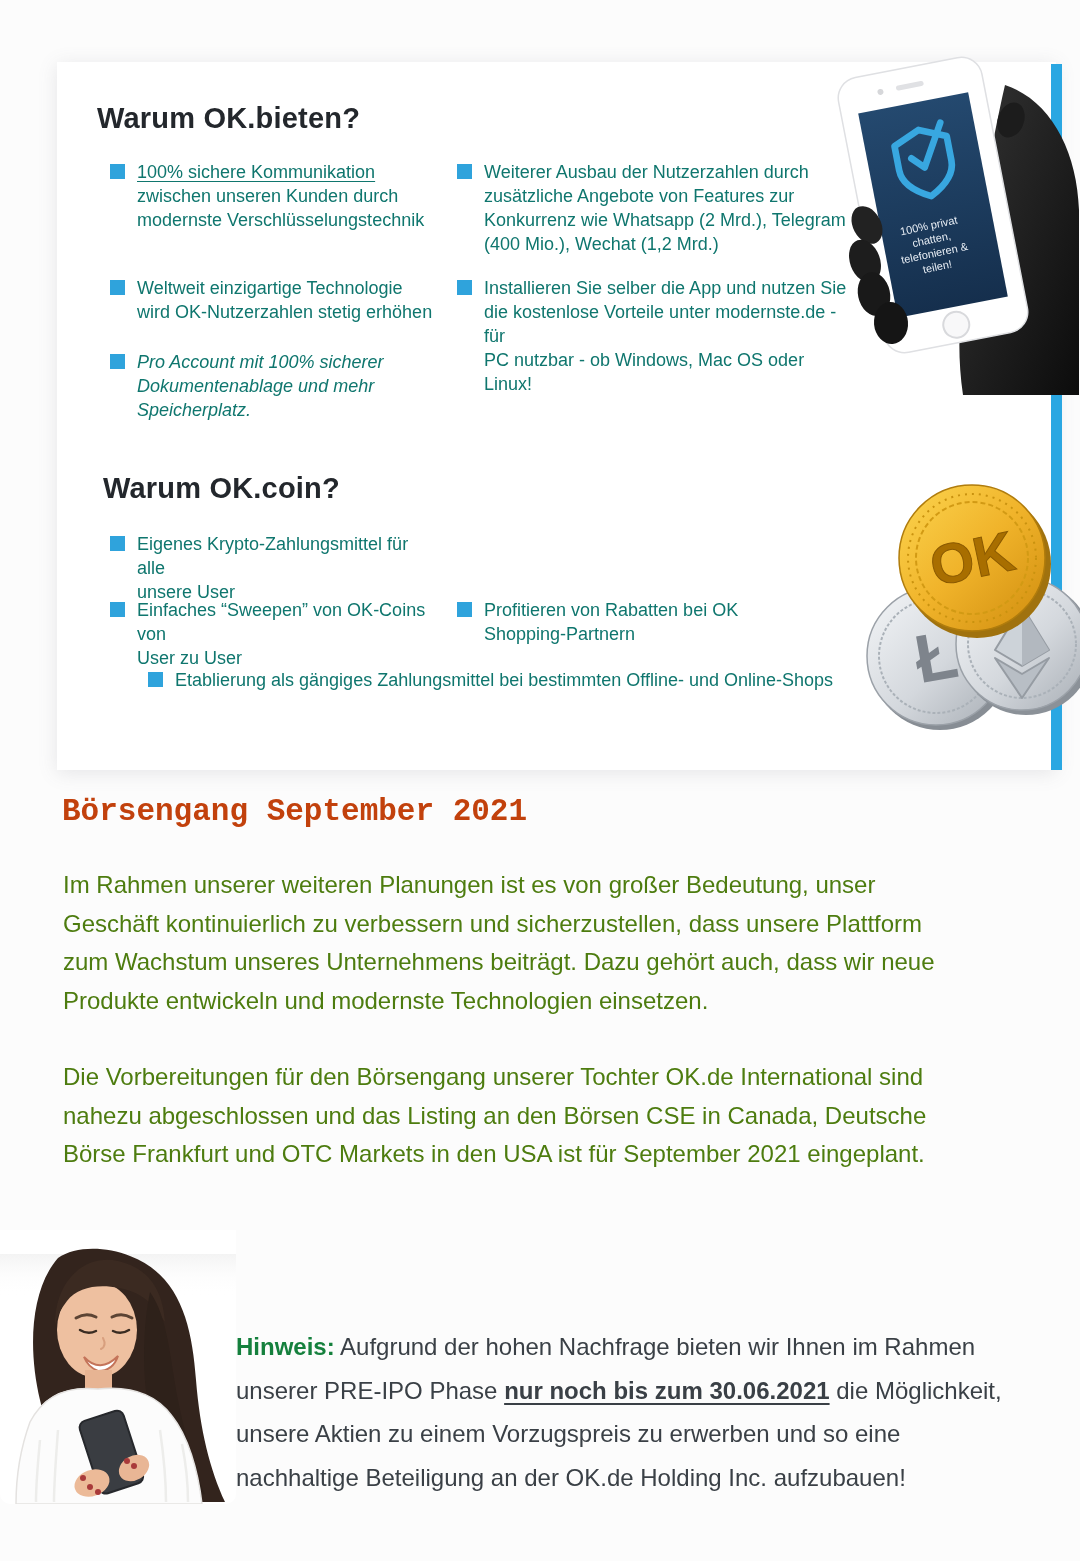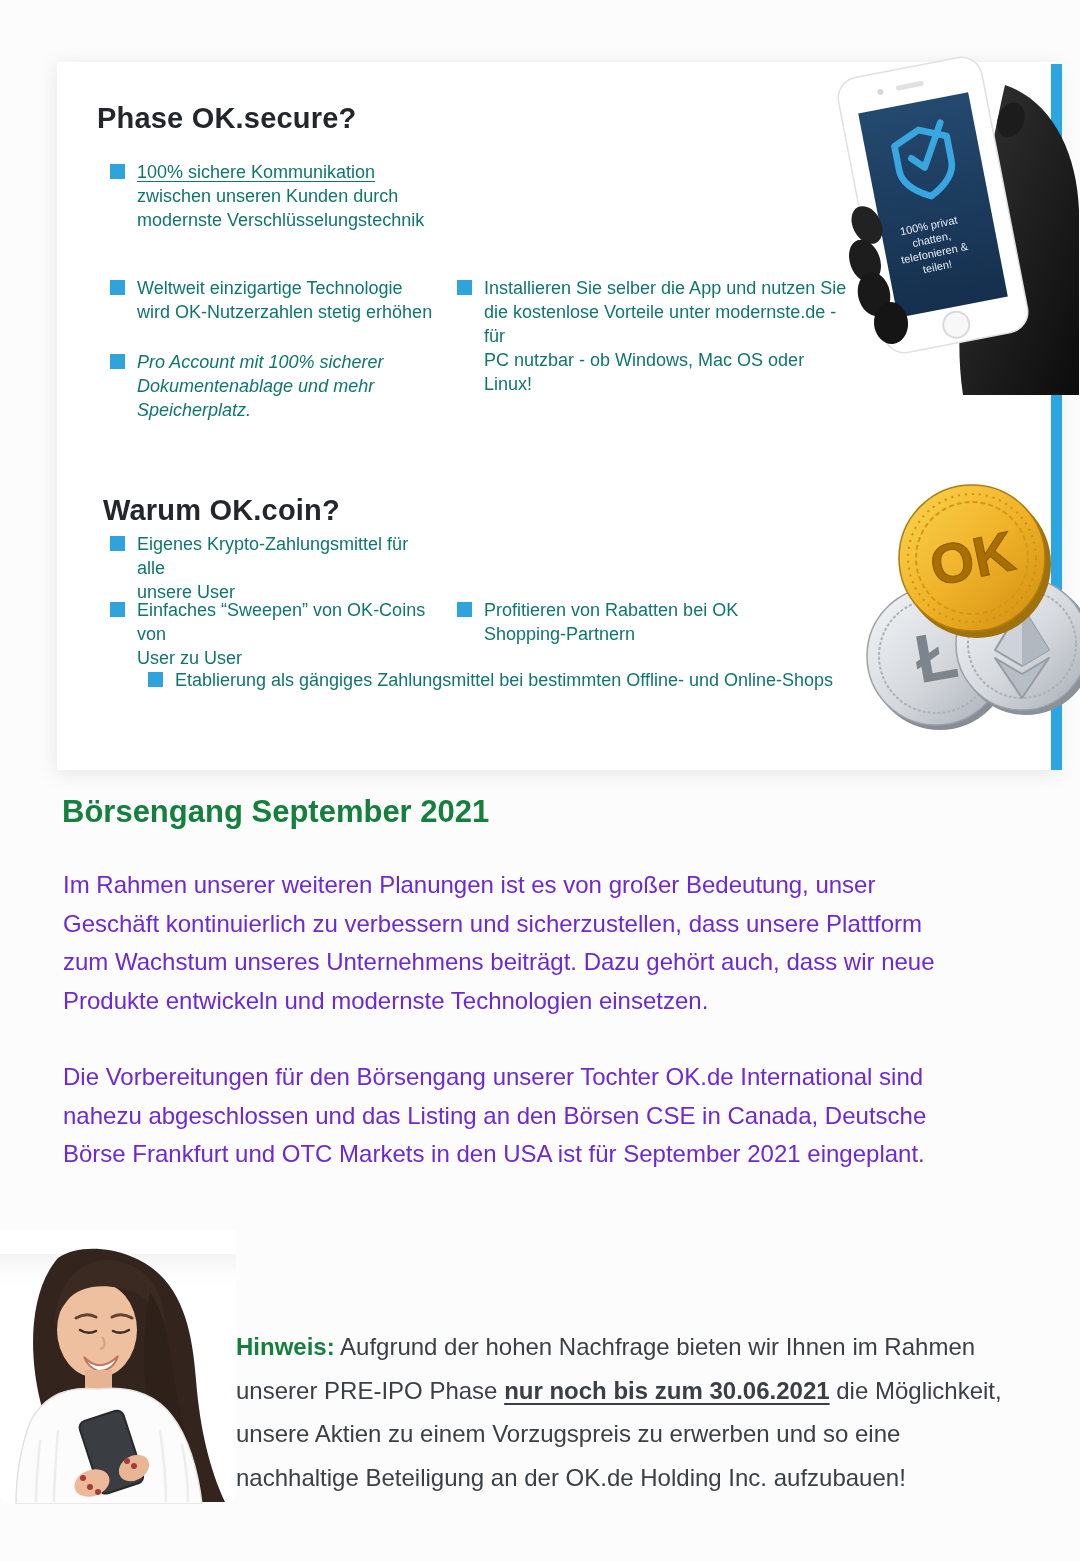--- a/index.html
+++ b/index.html
@@ -6,66 +6,73 @@
   .page{position:relative;width:1080px;height:1561px;background:#fcfcfc;overflow:hidden;
         font-family:"Liberation Sans",sans-serif;color:#3c434a;}
   .card{position:absolute;left:57px;top:62px;width:999px;height:708px;background:#ffffff;
         box-shadow:0 3px 18px rgba(110,115,125,.16);z-index:1;}
   .accent-bar{position:absolute;left:1051px;top:64px;width:11px;height:706px;background:#2aa7e2;z-index:5;}
   .sec-title{position:absolute;font-size:29px;font-weight:bold;color:#23272c;letter-spacing:.2px;white-space:nowrap;}
   .b{position:absolute;display:flex;gap:12px;align-items:flex-start;}
   .sq{width:15px;height:15px;background:#2fa3dc;margin-top:4px;flex:none;}
   .bt{font-size:18px;line-height:24px;color:#0f766e;white-space:pre-line;}
   .u{text-decoration:underline;text-underline-offset:3px;}
-  .ipo-title{position:absolute;left:62px;top:794px;font-size:31px;font-weight:bold;color:#15803d;white-space:nowrap;}
-  .para{position:absolute;left:63px;width:960px;font-size:24px;line-height:38.5px;color:#6d28d9;white-space:pre-line;}
+  .ipo-title{position:absolute;left:62px;top:794px;font-size:31px;font-weight:bold;color:#c2410c;white-space:nowrap;font-family:Liberation Mono, monospace;}
+  .para{position:absolute;left:63px;width:960px;font-size:24px;line-height:38.5px;color:#4d7c0f;white-space:pre-line;}
   .note{position:absolute;left:236px;top:1325px;width:820px;font-size:24px;line-height:43.5px;
         color:#3a4046;white-space:pre-line;}
   .note-label{font-weight:bold;color:#15803d;}
   .note-emph{font-weight:bold;text-decoration:underline;text-underline-offset:4px;margin-top:18px;}
   .img-abs{position:absolute;}
   .phone-text{position:absolute;left:868px;top:218px;width:130px;transform:rotate(-12deg);
         color:#e8eef5;font-size:11px;line-height:14px;text-align:center;white-space:pre-line;z-index:7;}
   svg text{font-family:"Liberation Sans",sans-serif;}
   .woman-wrap{position:absolute;left:0;top:1230px;width:236px;height:274px;overflow:hidden;
         border-radius:0 0 10px 10px;z-index:2;}
 </style>
 </head>
 <body>
 
 <div class="page">
 
   <div class="card">
-    <div class="sec-title" style="left:40px;top:40px;">Phase OK.secure?</div>
+    <div class="sec-title" style="left:40px;top:40px;">Warum OK.bieten?</div>
 
     <div class="b" style="left:53px;top:98px;width:325px;">
       <div class="sq"></div>
       <div class="bt"><span class="u">100% sichere Kommunikation</span><span>
 zwischen unseren Kunden durch
 modernste Verschlüsselungstechnik</span></div>
     </div>
     <div class="b" style="left:53px;top:214px;width:325px;">
       <div class="sq"></div>
       <div class="bt">Weltweit einzigartige Technologie
 wird OK-Nutzerzahlen stetig erhöhen</div>
     </div>
     <div class="b" style="left:53px;top:288px;width:325px;font-style:italic;">
       <div class="sq"></div>
       <div class="bt">Pro Account mit 100% sicherer
 Dokumentenablage und mehr
 Speicherplatz.</div>
     </div>
+    <div class="b" style="left:400px;top:98px;width:400px;">
+      <div class="sq"></div>
+      <div class="bt">Weiterer Ausbau der Nutzerzahlen durch
+zusätzliche Angebote von Features zur
+Konkurrenz wie Whatsapp (2 Mrd.), Telegram
+(400 Mio.), Wechat (1,2 Mrd.)</div>
+    </div>
     <div class="b" style="left:400px;top:214px;width:400px;">
       <div class="sq"></div>
       <div class="bt">Installieren Sie selber die App und nutzen Sie
 die kostenlose Vorteile unter modernste.de - für
 PC nutzbar - ob Windows, Mac OS oder Linux!</div>
     </div>
 
-    <div class="sec-title" style="left:46px;top:432px;">Warum OK.coin?</div>
+    <div class="sec-title" style="left:46px;top:410px;">Warum OK.coin?</div>
 
     <div class="b" style="left:53px;top:470px;width:330px;">
       <div class="sq"></div>
       <div class="bt">Eigenes Krypto-Zahlungsmittel für alle
 unsere User</div>
     </div>
     <div class="b" style="left:53px;top:536px;width:330px;">
       <div class="sq"></div>
       <div class="bt">Einfaches “Sweepen” von OK-Coins von
 User zu User</div>

